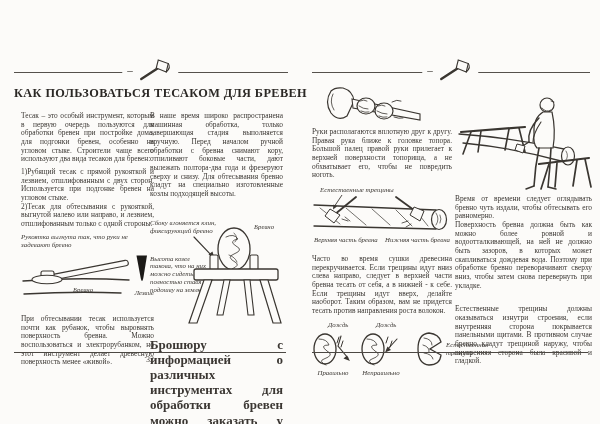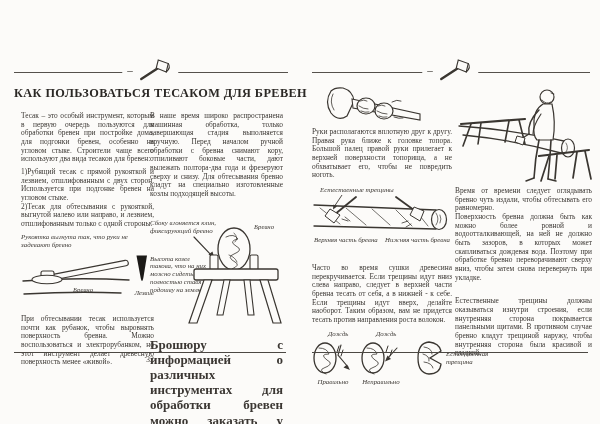--- a/index.html
+++ b/index.html
@@ -190,21 +190,21 @@
         <path class="ln" d="M84,2 L106,18" stroke-width="1.8"></path>
         <path class="shape" d="M102,12 L112,16 L108,26 L98,20 Z" stroke-width="1.0"></path>
         <path class="ln" d="M96,26 l-6,2 M99,29 l-5,3" stroke-width="0.8"></path>
       </svg>
       <div class="lblrow">
         <span class="lbl">Верхняя часть бревна</span>
         <span class="lbl">Нижняя часть бревна</span>
       </div>
     </div>
 
-    <p class="para" style="margin-top:20px;">Часто во время сушки древесина перекручивается. Если трещины идут вниз слева направо, следует в верхней части бревна тесать от себя, а в нижней - к себе. Если трещины идут вверх, делайте наоборот. Таким образом, вам не придется тесать против направления роста волокон.</p>
+    <p class="para" style="margin-top:11px;">Часто во время сушки древесина перекручивается. Если трещины идут вниз слева направо, следует в верхней части бревна тесать от себя, а в нижней - к себе. Если трещины идут вверх, делайте наоборот. Таким образом, вам не придется тесать против направления роста волокон.</p>
 
     <div class="xsect-row">
       <div class="xsect">
         <span class="lbl rain">Дождь</span>
         <svg width="42" height="38" viewBox="0 0 42 38" style="margin-top:8px;">
           <ellipse class="shape" cx="13" cy="18" rx="11" ry="15" stroke-width="1.3"></ellipse>
           <path class="ln" d="M7,8 q8,0 10,6 q-10,0 -2,6 q8,4 -3,8 q-6,2 2,6" stroke-width="0.8"></path>
           <path class="ln" d="M27,6 l-2,6 M31,10 l-2,6" stroke-width="1.0"></path>
           <path class="ln" d="M29,5 L26,15 L36,27" stroke-width="1.1"></path>
           <polygon points="38,30 31.5,27.5 35,24.5" fill="#3a3631"></polygon>
@@ -225,21 +225,21 @@
       <div class="xsect3" style="margin-left:8px;margin-top:8px;">
         <svg width="28" height="36" viewBox="0 0 28 36">
           <path class="shape" d="M13,2 Q2,3 2,18 Q2,33 13,34 Q24,34 25,24 L14,18 L25,11 Q23,3 13,2 Z" stroke-width="1.3"></path>
           <path class="ln" d="M8,7 q8,1 8,7 M7,14 q7,2 6,7 M8,22 q8,1 9,6" stroke-width="0.8"></path>
         </svg>
         <div class="lbl side">Естественная трещина</div>
       </div>
     </div>
   </div>
 
-  <div class="col" style="left:155px;top:84px;width:137px;">
+  <div class="col" style="left:155px;top:92px;width:137px;">
 
     <div class="fig fig-man">
       <svg width="137" height="100" viewBox="0 0 137 100">
 
         <path class="ln" d="M6,40 L70,35" stroke-width="2.2"></path>
         <path class="ln" d="M16,40 L8,62 M26,39 L23,60 M54,37 L50,58 M64,36 L70,60" stroke-width="1.6"></path>
 
         <path class="ln" d="M4,42 Q60,46 114,58" stroke-width="1.3"></path>
         <path class="ln" d="M8,51 Q60,56 110,70" stroke-width="1.3"></path>
         <ellipse class="shape" cx="113" cy="64" rx="6.5" ry="9" stroke-width="1.2"></ellipse>

